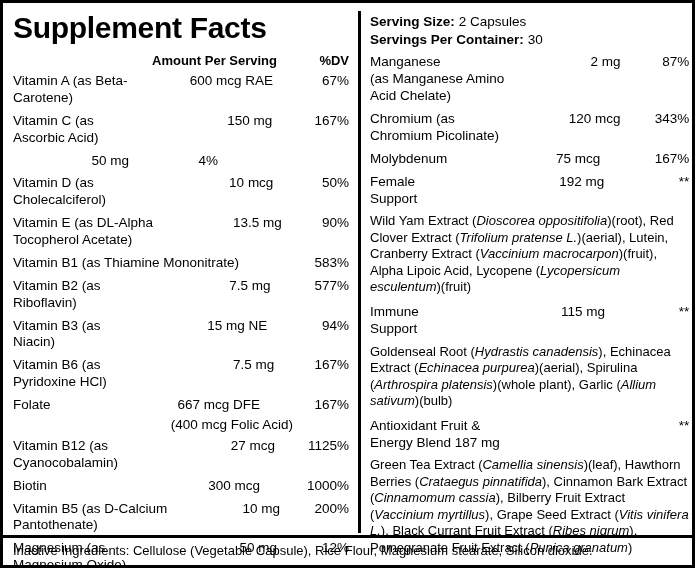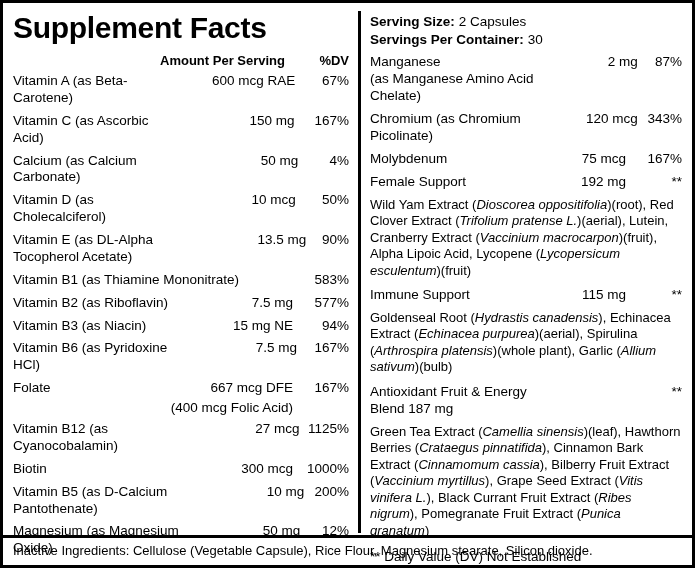--- a/index.html
+++ b/index.html
@@ -70,32 +70,33 @@
   .rule-med { height: 4px; background: #000; margin: 0; }
   .rule-thin { height: 1px; background: #000; margin: 0; }
 
   
   .amt-head {
     display: flex;
     justify-content: flex-end;
     font-size: 13px;
     font-weight: bold;
     padding: 1px 0 2px 0;
-    gap: 8px;
+    gap: 16px;
   }
   .amt-head .aps { width: 146px; text-align: right; }
   .amt-head .dv { width: 56px; text-align: right; }
 
   
   .nrow {
     display: flex;
     align-items: flex-start;
     font-size: 13.5px;
     line-height: 1.25;
     padding: 3px 0 3px 0;
+    gap: 33px;
   }
   .nrow .nm { flex: 1 1 auto; padding-right: 4px; }
   .nrow .amt { width: 116px; text-align: right; white-space: nowrap; }
   .nrow .dv { width: 56px; text-align: right; white-space: nowrap; }
   .sub-amt { font-size: 13.5px; text-align: right; padding: 0 56px 3px 0; }
   .sub-amt span { display: inline-block; }
 
   
   .blend-desc {
     font-size: 13px;
@@ -146,21 +147,20 @@
       <div class="rule-thin"></div>
 
       <div class="nrow">
         <div class="nm">Vitamin C (as Ascorbic Acid)</div>
         <div class="amt">150 mg</div>
         <div class="dv">167%</div>
       </div>
       <div class="rule-thin"></div>
 
       <div class="nrow">
-        <div class="nm">Calcium (as Calcium Carbonate)</div>
         <div class="amt">50 mg</div>
         <div class="dv">4%</div>
       </div>
       <div class="rule-thin"></div>
 
       <div class="nrow">
         <div class="nm">Vitamin D (as Cholecalciferol)</div>
         <div class="amt">10 mcg</div>
         <div class="dv">50%</div>
       </div>

